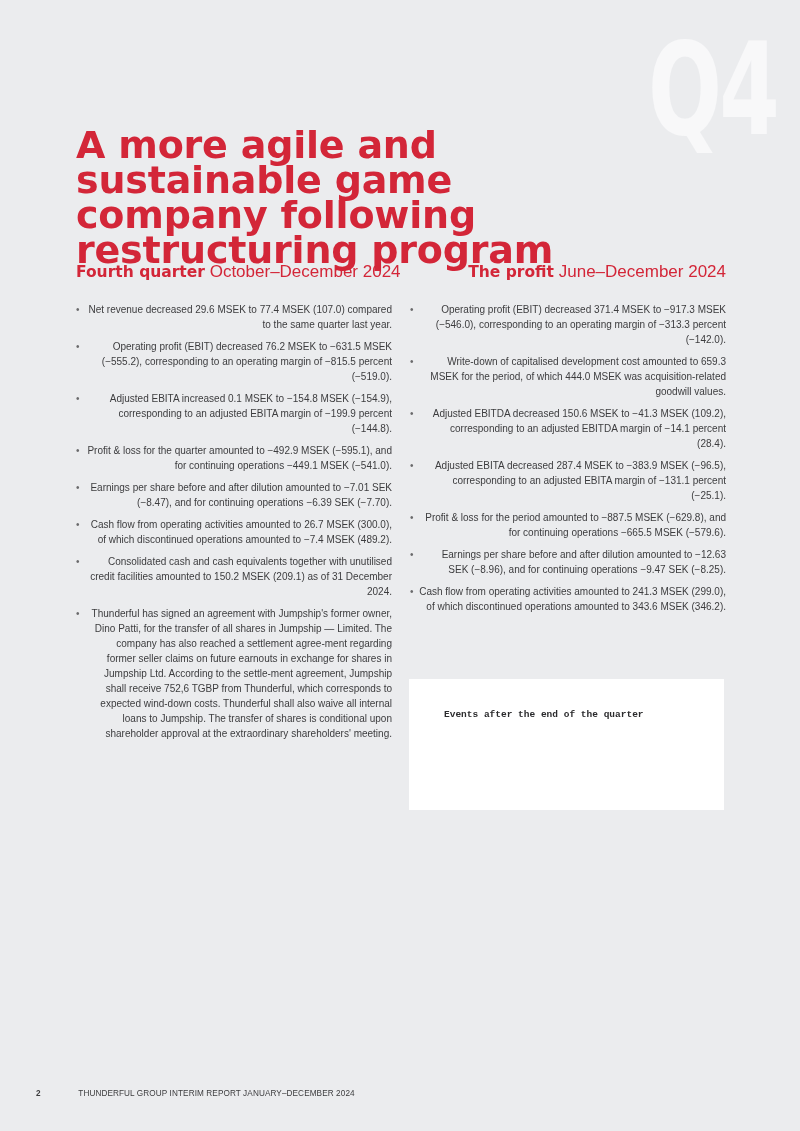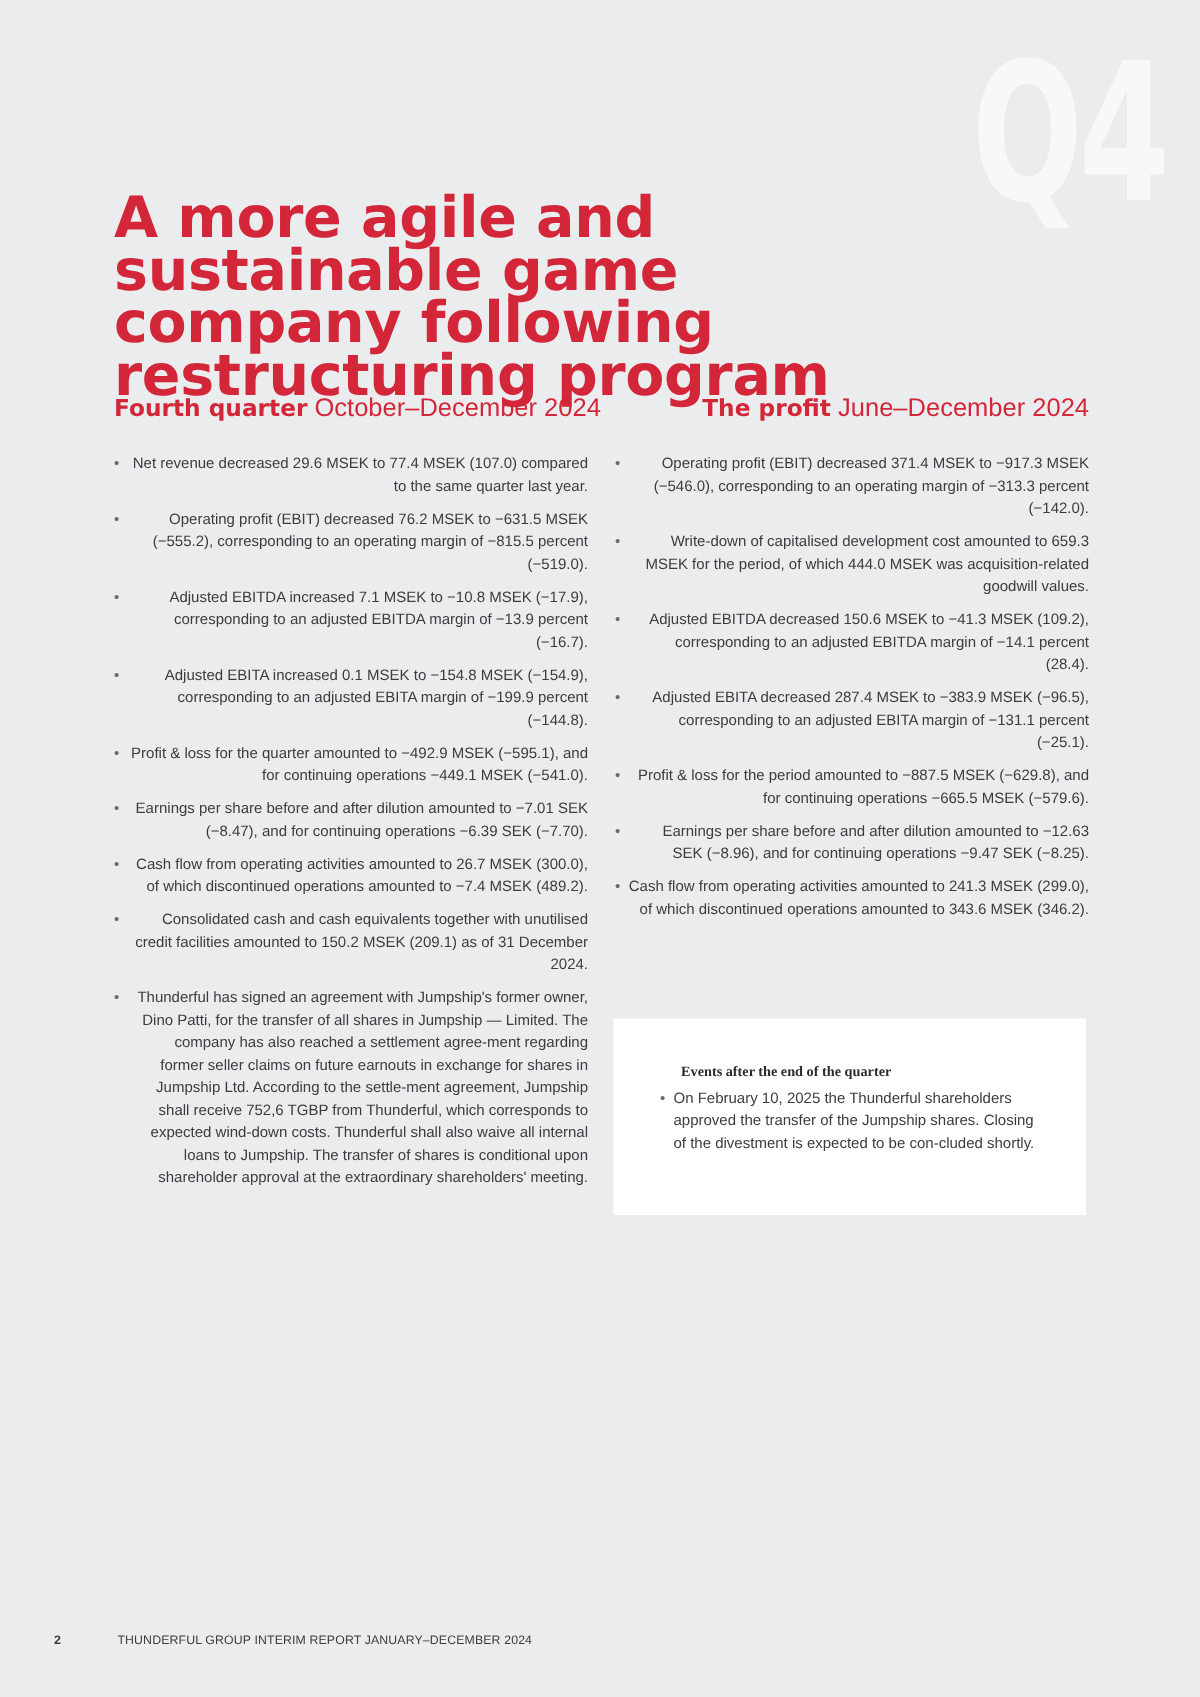--- a/index.html
+++ b/index.html
@@ -75,22 +75,22 @@
     left: 409px; top: 679px;
     width: 315px; height: 131px;
     background: #ffffff;
   }
   .events-inner {
     position: absolute;
     left: 31px; top: 29px;
     width: 260px;
   }
   .events-heading {
-    margin: 0 0 3px 14px;
-    font-family: Liberation Serif, serif;
+    margin: 0 0 3px 4px;
+    font-family: Liberation Mono, monospace;
     font-weight: bold;
     font-size: 9.5px;
     line-height: 14px;
     color: #2b2b2d;
   }
   .events-inner ul.bullets li { margin-bottom: 0; }
   .footer {
     position: absolute;
     left: 36px; top: 1088px;
     font-size: 8.2px;
@@ -109,21 +109,20 @@
 <h1 class="title">A more agile and sustainable game company following restructuring program</h1>
 
 <section class="col left">
   <h2 class="col-heading">
     <span class="strong">Fourth quarter</span>
     <span class="light">October–December 2024</span>
   </h2>
   <ul class="bullets">
     <li>Net revenue decreased 29.6 MSEK to 77.4 MSEK (107.0) compared to the same quarter last year.</li>
     <li>Operating profit (EBIT) decreased 76.2 MSEK to −631.5 MSEK (−555.2), corresponding to an operating margin of −815.5 percent (−519.0).</li>
-    <li>Adjusted EBITDA increased 7.1 MSEK to −10.8 MSEK (−17.9), corresponding to an adjusted EBITDA margin of −13.9 percent (−16.7).</li>
     <li>Adjusted EBITA increased 0.1 MSEK to −154.8 MSEK (−154.9), corresponding to an adjusted EBITA margin of −199.9 percent (−144.8).</li>
     <li>Profit &amp; loss for the quarter amounted to −492.9 MSEK (−595.1), and for continuing operations −449.1 MSEK (−541.0).</li>
     <li>Earnings per share before and after dilution amounted to −7.01 SEK (−8.47), and for continuing operations −6.39 SEK (−7.70).</li>
     <li>Cash flow from operating activities amounted to 26.7 MSEK (300.0), of which discontinued operations amounted to −7.4 MSEK (489.2).</li>
     <li>Consolidated cash and cash equivalents together with unutilised credit facilities amounted to 150.2 MSEK (209.1) as of 31 December 2024.</li>
     <li>Thunderful has signed an agreement with Jumpship's former owner, Dino Patti, for the transfer of all shares in Jumpship — Limited. The company has also reached a settlement agree-ment regarding former seller claims on future earnouts in exchange for shares in Jumpship Ltd. According to the settle-ment agreement, Jumpship shall receive 752,6 TGBP from Thunderful, which corresponds to expected wind-down costs. Thunderful shall also waive all internal loans to Jumpship. The transfer of shares is conditional upon shareholder approval at the extraordinary shareholders' meeting.</li>
   </ul>
 </section>
 
 <section class="col right">
@@ -138,22 +137,19 @@
     <li>Adjusted EBITA decreased 287.4 MSEK to −383.9 MSEK (−96.5), corresponding to an adjusted EBITA margin of −131.1 percent (−25.1).</li>
     <li>Profit &amp; loss for the period amounted to −887.5 MSEK (−629.8), and for continuing operations −665.5 MSEK (−579.6).</li>
     <li>Earnings per share before and after dilution amounted to −12.63 SEK (−8.96), and for continuing operations −9.47 SEK (−8.25).</li>
     <li>Cash flow from operating activities amounted to 241.3 MSEK (299.0), of which discontinued operations amounted to 343.6 MSEK (346.2).</li>
   </ul>
 </section>
 
 <aside class="events-box">
   <div class="events-inner">
     <h3 class="events-heading">Events after the end of the quarter</h3>
-    <ul class="bullets">
-      <li>On February 10, 2025 the Thunderful shareholders approved the transfer of the Jumpship shares. Closing of the divestment is expected to be con-cluded shortly.</li>
-    </ul>
   </div>
 </aside>
 
 <footer class="footer">
   <span class="page-num">2</span>
   <span class="report-name">THUNDERFUL GROUP INTERIM REPORT JANUARY–DECEMBER 2024</span>
 </footer>
 
 </body></html>

